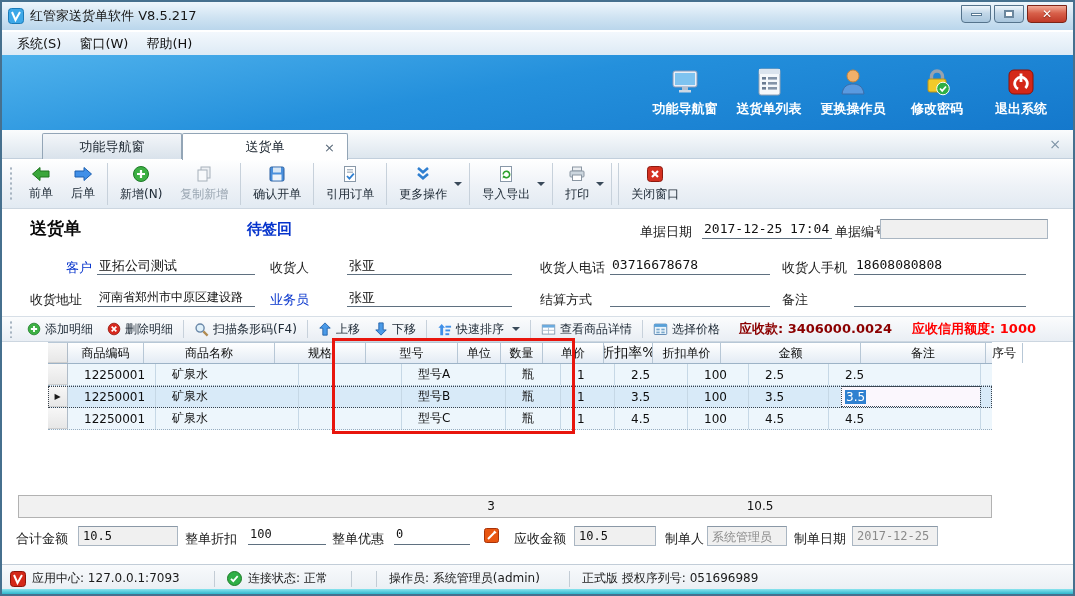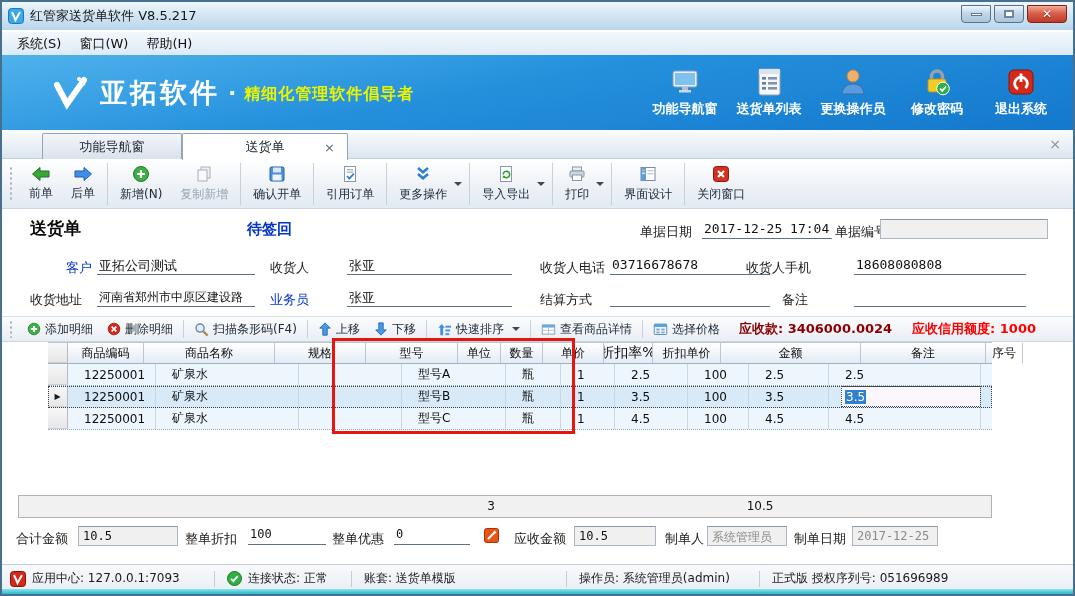--- a/index.html
+++ b/index.html
@@ -150,32 +150,20 @@
     </div>
   </div>
 
   <div class="menubar">
     <span class="menu-item">系统(S)</span>
     <span class="menu-item">窗口(W)</span>
     <span class="menu-item">帮助(H)</span>
   </div>
 
   <div class="banner">
-    <div class="brand">
-      <span>
-        <svg width="40" height="40" viewBox="0 0 40 40">
-            <path d="M7 12L17 31L34 7" stroke="#fff" stroke-width="6" fill="none" stroke-linecap="round"></path>
-            <circle cx="29" cy="6" r="2" fill="#fff"></circle>
-            <circle cx="34" cy="11" r="1.4" fill="#fff"></circle>
-          </svg>
-      </span>
-      <span class="brand-name">亚拓软件</span>
-      <span class="brand-dot">·</span>
-      <span class="brand-slogan">精细化管理软件倡导者</span>
-    </div>
     <div class="banner-actions">
       <div class="banner-action">
         <span>
           <svg width="30" height="30" viewBox="0 0 30 30">
               <rect x="3" y="4" width="24" height="16" rx="2" fill="#e9eff8" stroke="#8a9ab8"></rect>
               <rect x="5" y="6" width="20" height="12" fill="#7ec3f0"></rect>
               <rect x="12" y="20" width="6" height="3" fill="#b2c0d2"></rect>
               <rect x="9" y="23" width="12" height="2.5" fill="#cdd8e4"></rect>
             </svg>
         </span>
@@ -329,33 +317,20 @@
           <svg width="18" height="18" viewBox="0 0 18 18">
             <rect x="4.5" y="2" width="9" height="4" fill="#eceff2" stroke="#8a96a2"></rect>
             <rect x="2" y="6" width="14" height="6" rx="1" fill="#ccd6de" stroke="#8a96a2"></rect>
             <rect x="4.5" y="10" width="9" height="5.5" fill="#fff" stroke="#8a96a2"></rect>
           </svg>
         </span>
       <span>打印</span>
     </div>
     <div class="caret"></div>
     <div class="tb-sep"></div>
-    <div class="tb-btn">
-      <span>
-          <svg width="18" height="18" viewBox="0 0 18 18">
-            <rect x="2" y="2.5" width="14" height="13" fill="#fff" stroke="#7a8aa0"></rect>
-            <rect x="2" y="2.5" width="5" height="13" fill="#5aa0e0"></rect>
-            <rect x="3.2" y="4.5" width="2.6" height="1.6" fill="#f0c040"></rect>
-            <rect x="3.2" y="7.5" width="2.6" height="1.6" fill="#e8e8e8"></rect>
-            <rect x="8.5" y="5" width="6" height="1.4" fill="#c2cedc"></rect>
-            <rect x="8.5" y="8" width="6" height="1.4" fill="#c2cedc"></rect>
-          </svg>
-        </span>
-      <span>界面设计</span>
-    </div>
     <div class="tb-sep"></div>
     <div class="tb-btn">
       <span>
           <svg width="18" height="18" viewBox="0 0 18 18">
             <rect x="1.5" y="1.5" width="15" height="15" rx="3" fill="#d43020" stroke="#8e1a10"></rect>
             <path d="M6 6l6 6M12 6l-6 6" stroke="#fff" stroke-width="2.2"></path>
           </svg>
         </span>
       <span>关闭窗口</span>
     </div>
@@ -367,21 +342,21 @@
   <div class="abs ufield mono" style="left:700px;top:217px;width:130px;">2017-12-25 17:04</div>
   <span class="abs flabel" style="left:833px;top:221px;">单据编号</span>
   <div class="abs gfield" style="left:878px;top:217px;width:168px;"></div>
 
   <span class="abs flabel blue" style="left:28px;top:257px;margin-left:36px;">客户</span>
   <div class="abs ufield" style="left:95px;top:253px;width:158px;">亚拓公司测试</div>
   <span class="abs flabel" style="left:268px;top:257px;">收货人</span>
   <div class="abs ufield" style="left:345px;top:253px;width:165px;">张亚</div>
   <span class="abs flabel" style="left:538px;top:257px;">收货人电话</span>
   <div class="abs ufield mono" style="left:608px;top:253px;width:160px;">03716678678</div>
-  <span class="abs flabel" style="left:744px;top:257px;">收货人手机</span>
+  <span class="abs flabel" style="left:780px;top:257px;">收货人手机</span>
   <div class="abs ufield mono" style="left:852px;top:253px;width:172px;">18608080808</div>
 
   <span class="abs flabel" style="left:28px;top:289px;">收货地址</span>
   <div class="abs ufield" style="left:95px;top:285px;width:158px;font-size:12px;">河南省郑州市中原区建设路</div>
   <span class="abs flabel blue" style="left:268px;top:289px;">业务员</span>
   <div class="abs ufield" style="left:345px;top:285px;width:165px;">张亚</div>
   <span class="abs flabel" style="left:538px;top:289px;">结算方式</span>
   <div class="abs ufield" style="left:608px;top:285px;width:160px;"></div>
   <span class="abs flabel" style="left:780px;top:289px;">备注</span>
   <div class="abs ufield" style="left:852px;top:285px;width:172px;"></div>
@@ -585,23 +560,20 @@
     <div class="sb-item" style="width:112px;">
       <span>
           <svg width="15" height="15" viewBox="0 0 15 15">
             <circle cx="7.5" cy="7.5" r="7" fill="#2faf46" stroke="#1e7a28"></circle>
             <path d="M4 7.8l2.3 2.4 4.4-5" stroke="#fff" stroke-width="1.8" fill="none"></path>
           </svg>
         </span>
       <span>连接状态: 正常</span>
     </div>
     <div class="sb-sep"></div>
-    <div class="sb-item" style="width:190px;">
-      <span>账套: 送货单模版</span>
-    </div>
     <div class="sb-sep"></div>
     <div class="sb-item" style="width:168px;">
       <span>操作员: 系统管理员(admin)</span>
     </div>
     <div class="sb-sep"></div>
     <div class="sb-item">
       <span>正式版 授权序列号: 051696989</span>
     </div>
   </div>
 

